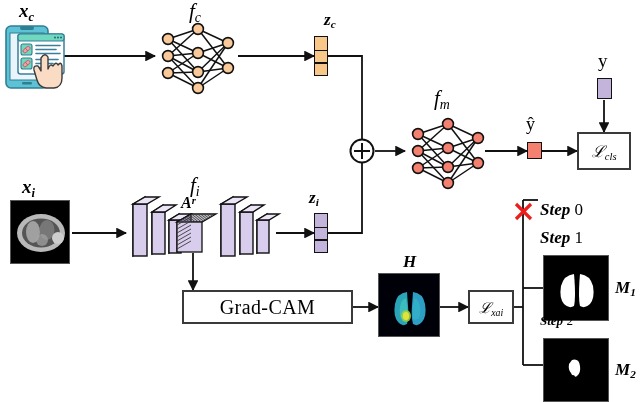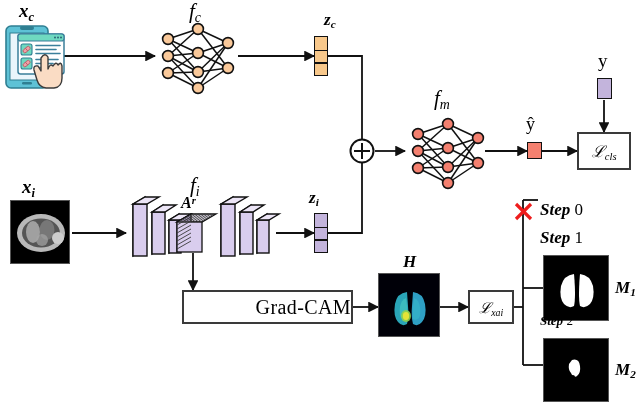--- a/index.html
+++ b/index.html
@@ -259,21 +259,21 @@
   <div style="position:absolute;left:527px;top:142px;width:15px;height:17px;border:1.6px solid #111;box-sizing:border-box;background:#f4806f;"></div>
 
   <div style="position:absolute;left:597px;top:78px;width:15px;height:21px;border:1.6px solid #111;box-sizing:border-box;background:#c3b4dc;"></div>
 
   <div class="box lossbox" style="left:577px;top:132px;width:54px;height:38px;">
     <span style="font-size:16px;">
       <span class="math-i">ℒ</span><span class="sub">cls</span>
     </span>
   </div>
 
-  <div class="box lossbox" style="left:182px;top:290px;width:171px;height:34px;justify-content:flex-end;">
+  <div class="box lossbox" style="left:182px;top:290px;width:171px;height:34px;">
     <span style="font-size:20px;letter-spacing:.4px;">Grad-CAM</span>
   </div>
 
   <div class="box lossbox" style="left:468px;top:290px;width:46px;height:34px;">
     <span style="font-size:15px;font-family:Liberation Serif, serif;">
       <span class="math-i">ℒ</span><span class="sub">xai</span>
     </span>
   </div>
 
   <div class="imgbox" style="left:378px;top:273px;width:62px;height:64px;">

